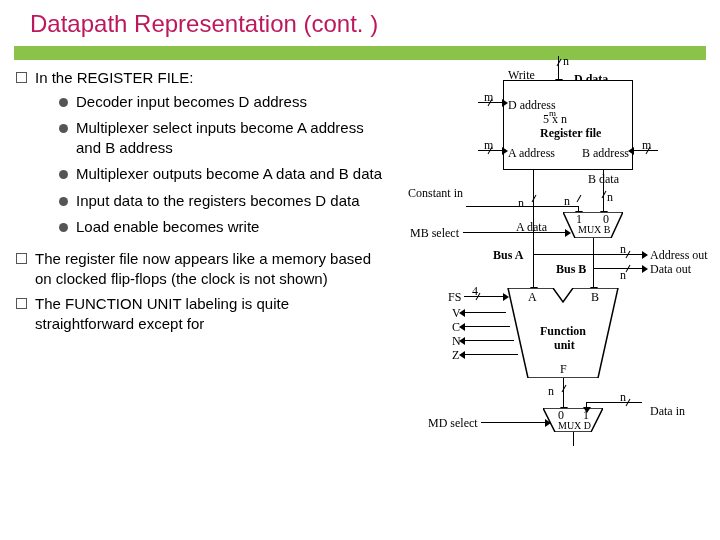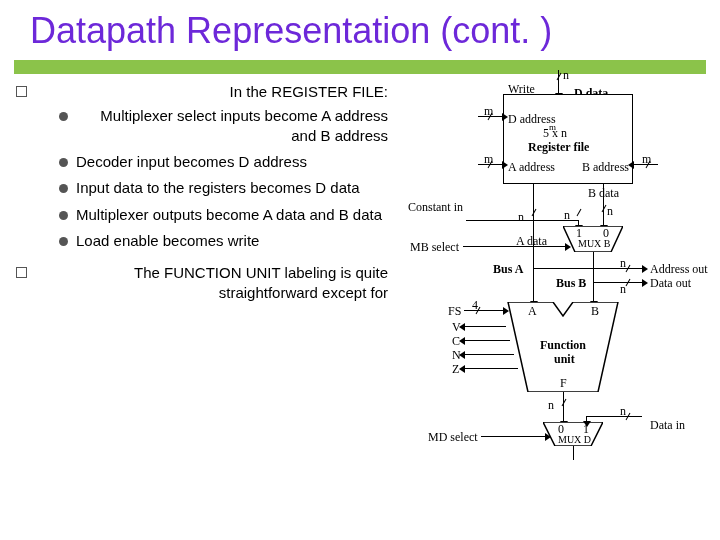--- a/index.html
+++ b/index.html
@@ -1,22 +1,22 @@
 <!DOCTYPE html>
 <html><head>
 <meta charset="utf-8">
 <style>
   * { margin: 0; padding: 0; box-sizing: border-box; }
   body { width: 720px; height: 540px; font-family: Arial, sans-serif; background: #fff; position: relative; overflow: hidden; }
-  .title { font-size: 36px; padding: 10px 10px 4px 30px; color: #6d28d9; }
+  .title { font-size: 24px; padding: 10px 10px 4px 30px; color: #be185d; }
   .green-bar { height: 14px; background: #8bc34a; margin: 4px 14px 0 14px; }
   .content { display: flex; padding: 8px 4px 0 14px; }
   .left { width: 374px; font-size: 15px; }
   .outer { list-style: none; }
-  .outer > li { display: flex; margin-bottom: 6px; text-align: right; }
+  .outer > li { display: flex; margin-bottom: 6px; }
   .sq { width: 11px; height: 11px; border: 1.5px solid #555; margin: 4px 8px 0 2px; flex: 0 0 auto; }
   .outer-text { line-height: 1.3; }
   .inner { list-style: none; margin: 4px 0 6px 24px; }
   .inner > li { display: flex; margin-bottom: 6px; }
   .circ { width: 9px; height: 9px; border-radius: 50%; background: #555; margin: 6px 8px 0 0; flex: 0 0 auto; }
   .inner-text { font-size: 15px; line-height: 1.35; }
   .right { width: 320px; position: relative; font-family: "Times New Roman", serif; font-size: 12px; }
   .wire { position: absolute; background: #000; }
   .box { position: absolute; border: 1.5px solid #000; background: #fff; }
   .lbl { position: absolute; white-space: nowrap; }
@@ -34,61 +34,65 @@
 <div class="content">
   <div class="left">
     <ul class="outer">
       <li>
         <span class="sq"></span>
         <div>
           <div class="outer-text">In the REGISTER FILE:</div>
           <ul class="inner">
             <li>
                 <span class="circ"></span>
+                <span class="inner-text">Decoder input becomes D address</span>
+              </li>
+            <li>
+                <span class="circ"></span>
                 <span class="inner-text">Multiplexer select inputs become A address and B address</span>
               </li>
             <li>
                 <span class="circ"></span>
-                <span class="inner-text">Decoder input becomes D address</span>
+                <span class="inner-text">Multiplexer outputs become A data and B data</span>
               </li>
             <li>
                 <span class="circ"></span>
                 <span class="inner-text">Input data to the registers becomes D data</span>
               </li>
             <li>
                 <span class="circ"></span>
-                <span class="inner-text">Multiplexer outputs become A data and B data</span>
-              </li>
-            <li>
-                <span class="circ"></span>
                 <span class="inner-text">Load enable becomes write</span>
               </li>
           </ul>
         </div>
+      </li>
+      <li>
+        <span class="sq"></span>
+        <span class="outer-text">The register file now appears like a memory based on clocked flip-flops (the clock is not shown)</span>
       </li>
       <li>
         <span class="sq"></span>
         <span class="outer-text">The FUNCTION UNIT labeling is quite straightforward except for</span>
       </li>
     </ul>
   </div>
 
   <div class="right">
 
     <div class="wire arrowD" style="left:170px; top:-12px; width:1px; height:24px;"></div>
     <div class="slash" style="left:167px; top:-6px;"></div>
     <span class="lbl" style="left:175px; top:-14px;">n</span>
     <span class="lbl" style="left:186px; top:4px; font-weight:bold;">D data</span>
 
     <div class="box" style="left:115px; top:12px; width:130px; height:90px;"></div>
     <span class="lbl" style="left:120px; top:0;">Write</span>
     <span class="lbl" style="left:120px; top:30px;">D address</span>
     <span class="lbl" style="left:155px; top:44px;">5  x n</span>
     <span class="lbl" style="left:161px; top:40px; font-size:9px;">m</span>
-    <span class="lbl" style="left:140px; top:58px; font-weight:bold;">Register file</span>
+    <span class="lbl" style="left:152px; top:58px; font-weight:bold;">Register file</span>
     <span class="lbl" style="left:120px; top:78px;">A address</span>
     <span class="lbl" style="left:194px; top:78px;">B address</span>
     <span class="lbl" style="left:128px; top:104px;margin-top:48px;">A data</span>
     <span class="lbl" style="left:200px; top:104px;">B data</span>
 
     <div class="wire arrowR" style="left:90px; top:34px; height:1px; width:25px;"></div>
     <div class="slash" style="left:98px; top:34px;"></div>
     <span class="lbl" style="left:96px; top:22px;">m</span>
     <div class="wire arrowR" style="left:90px; top:82px; height:1px; width:25px;"></div>
     <div class="slash" style="left:98px; top:82px;"></div>

